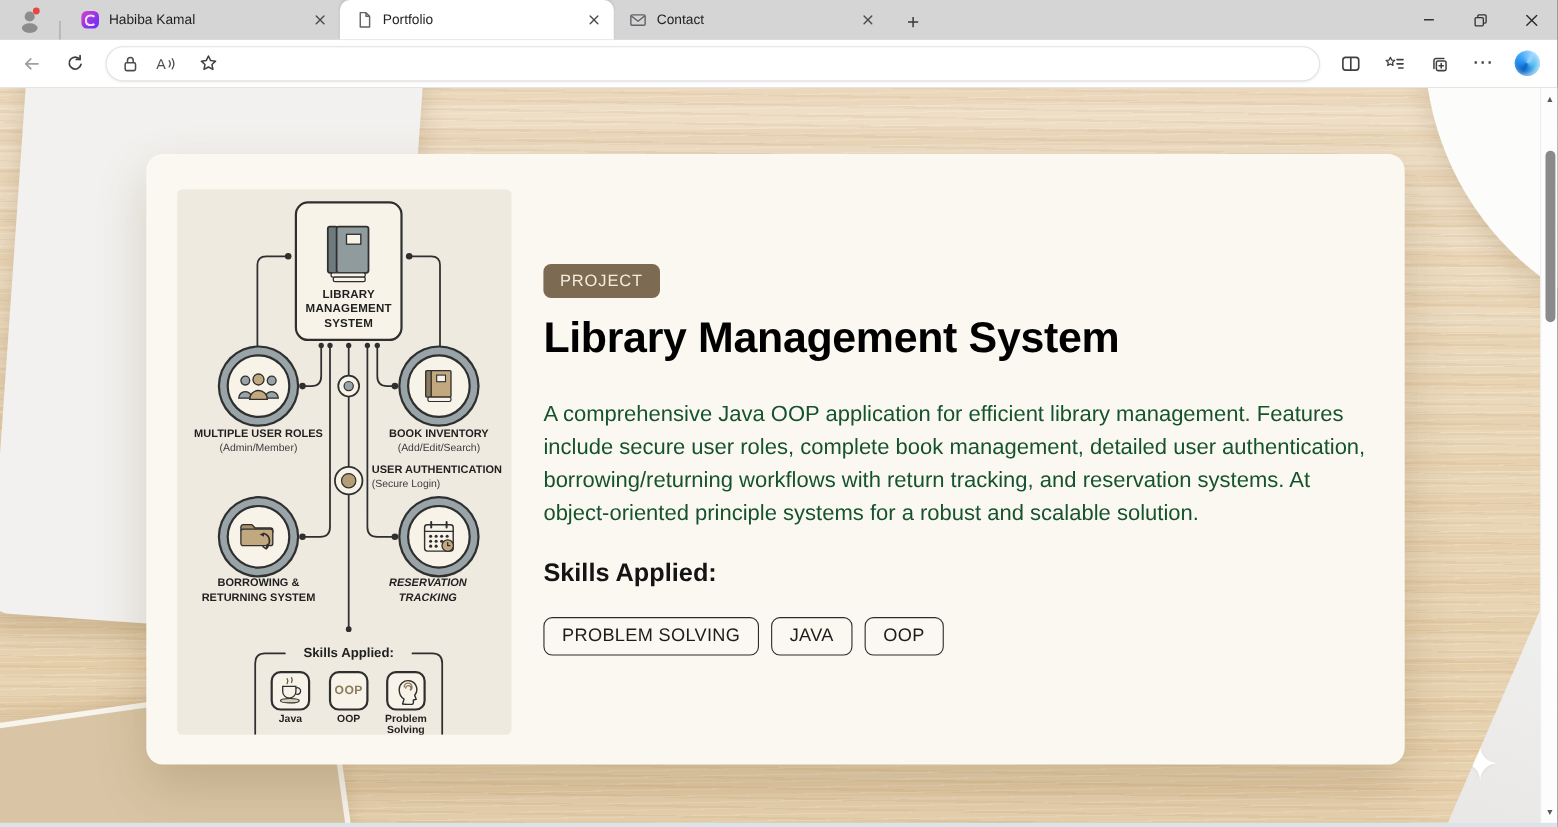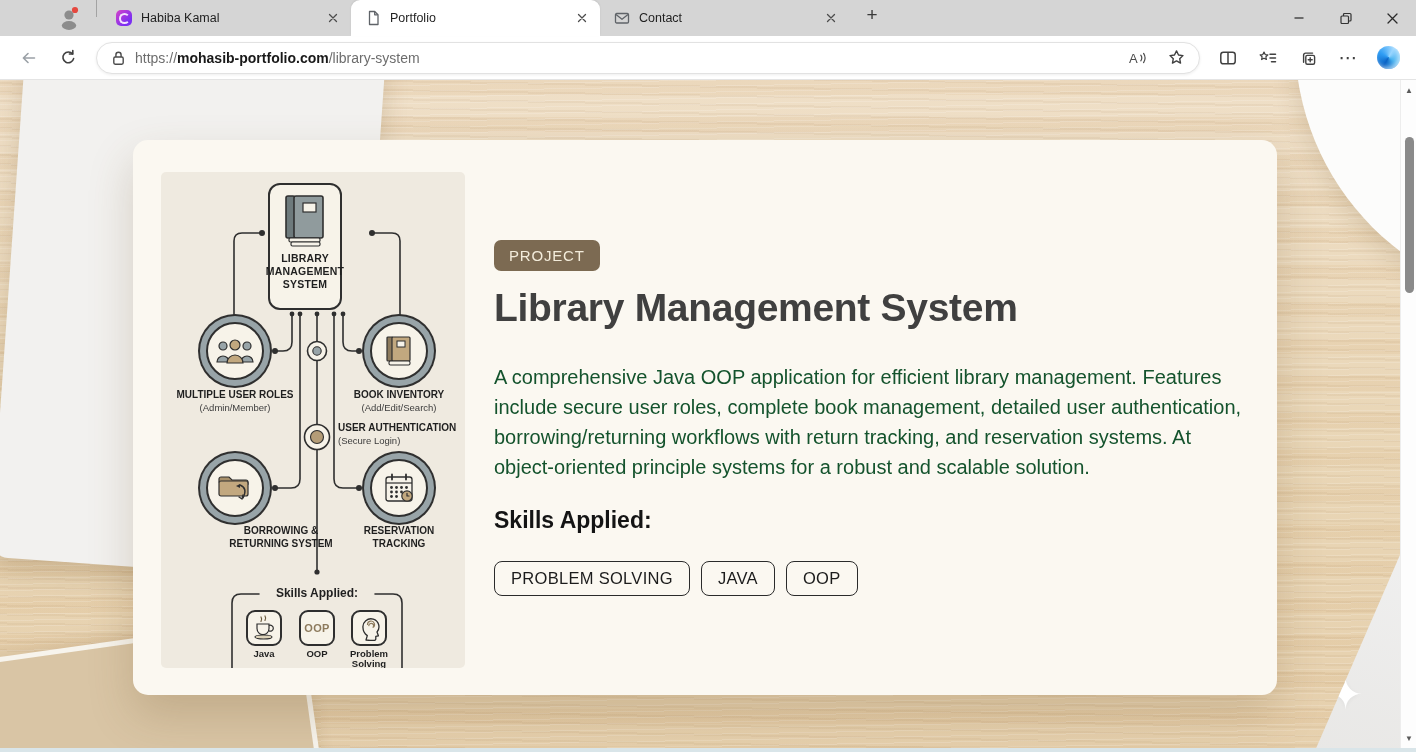--- a/index.html
+++ b/index.html
@@ -1,21 +1,21 @@
 <!DOCTYPE html>
 <html><head>
 <meta charset="utf-8">
 <style>
   * { margin:0; padding:0; box-sizing:border-box; }
   html,body { width:1416px; height:752px; overflow:hidden; }
   body { font-family:"Liberation Sans","DejaVu Sans",sans-serif; background:#000; }
   .window { width:1416px; height:752px; position:relative; overflow:hidden; background:#d5d5d5; }
 
   
-  .tabbar { height:36px; background:#d5d5d5; display:flex; align-items:flex-start; position:relative;margin-left:42px; }
+  .tabbar { height:36px; background:#d5d5d5; display:flex; align-items:flex-end; position:relative; }
   .profile-btn { width:54px; height:36px; display:flex; align-items:center; justify-content:center; position:relative; cursor:pointer; }
   .tab-divider { width:1px; height:17px; background:#a3a3a3; }
   .tab { width:249px; height:36px; display:flex; align-items:center; gap:9px; padding:0 10px 0 14px; font-size:12.5px; color:#1f1f1f; position:relative; cursor:pointer; }
   .tab.active { background:#ffffff; border-radius:9px 9px 0 0; box-shadow:0 -1px 2px rgba(0,0,0,.08); }
   .tab .tab-label { flex:1; white-space:nowrap; overflow:hidden; }
   .tab-close { width:17px; height:17px; border-radius:4px; display:flex; align-items:center; justify-content:center; }
   .favicon { width:16px; height:16px; display:flex; align-items:center; justify-content:center; flex:0 0 auto; }
   .fav-purple { border-radius:5px; background:linear-gradient(135deg,#d643c8,#7b2ff2 75%); position:relative; }
   .fav-purple::after { content:""; width:7px; height:7px; border:2px solid #f3e2ff; border-right-color:transparent; border-radius:50%; }
   .newtab-btn { width:30px; height:30px; margin-left:8px; border-radius:6px; display:flex; align-items:center; justify-content:center; font-size:19px; color:#3a3a3a; cursor:pointer; }
@@ -42,30 +42,30 @@
   .paper-left { position:absolute; left:8px; top:-40px; width:360px; height:530px; background:#f2f1ef; border-radius:18px; transform:rotate(4deg); box-shadow:0 12px 26px rgba(90,60,20,.18); }
   .paper-topright { position:absolute; left:1295px; top:-305px; width:530px; height:530px; background:#fcfcfb; border-radius:50%; box-shadow:0 10px 24px rgba(90,60,20,.15); }
   .card-bottomleft { position:absolute; left:-60px; top:560px; width:380px; height:260px; background:#d9c5a5; border:5px solid #f7f4ed; border-radius:10px; transform:rotate(-8deg); box-shadow:0 -4px 16px rgba(90,60,20,.12); }
   .tri-bottomright { position:absolute; left:1200px; top:400px; width:216px; height:272px; background:linear-gradient(200deg,#f2f2f2,#e7e6e4); clip-path:polygon(100% 14%,100% 100%,53% 100%); }
   .sparkle { position:absolute; left:128px; top:190px; font-size:42px; color:#ffffff; text-shadow:0 1px 4px rgba(0,0,0,.05); }
 
   .main-card { position:absolute; left:133px; top:60px; width:1144px; height:555px; background:#fbf8f1; border-radius:15px; box-shadow:0 20px 45px rgba(110,80,40,.22); z-index:10; }
 
   
   .proj-badge { position:absolute; left:361px; top:100px; background:#7c6a52; color:#f3ecdb; font-size:15px; letter-spacing:.8px; padding:7px 15px; border-radius:7px; }
-  .proj-title { position:absolute; left:361px; top:146px; font-size:39px; font-weight:bold; color:#404040; letter-spacing:-.3px; }
+  .proj-title { position:absolute; left:361px; top:146px; font-size:39px; font-weight:bold; color:#000000; letter-spacing:-.3px; }
   .proj-desc { position:absolute; left:361px; top:222px; width:748px; font-size:20px; line-height:30px; color:#14532d; }
   .skills-heading { position:absolute; left:361px; top:367px; font-size:23px; font-weight:bold; color:#141414; }
   .skill-row { position:absolute; left:361px; top:421px; display:flex; gap:11px; }
   .skill-tag { border:1.6px solid #2b2b2b; border-radius:8px; padding:7px 16px; font-size:16.5px; color:#1c1c1c; letter-spacing:.3px; background:transparent; white-space:nowrap; }
 
   
   .diagram { position:absolute; left:28px; top:32px; width:304px; height:496px; background:#efeae0; border-radius:5px; overflow:hidden; }
   .diagram svg.lines { position:absolute; left:0; top:0; }
-  .center-box { position:absolute; left:107px; top:11px; width:74px; height:127px; background:#f7f3e9; border:2px solid #2f2f2f; border-radius:12px; display:flex; flex-direction:column; align-items:center; padding-top:9px; }
+  .center-box { position:absolute; left:107px; top:11px; width:98px; height:127px; background:#f7f3e9; border:2px solid #2f2f2f; border-radius:12px; display:flex; flex-direction:column; align-items:center; padding-top:19px; }
   .center-box .cb-text { margin-top:4px; font-size:10.5px; font-weight:bold; line-height:13px; color:#1f1f1f; text-align:center; letter-spacing:.2px; }
   .circle-node { position:absolute; width:58px; height:58px; margin:-29px 0 0 -29px; border-radius:50%; background:#f7f3e9; border:2px solid #2f2f2f; box-shadow:0 0 0 6px #98a4a8, 0 0 0 8px #2f2f2f; display:flex; align-items:center; justify-content:center; }
   .d-label { position:absolute; transform:translateX(-50%); text-align:center; color:#1f1f1f; white-space:nowrap; }
   .d-label .t { font-size:10px; font-weight:bold; line-height:13px; }
   .d-label .s { font-size:9.5px; line-height:13px; color:#3c3c3c; }
   .d-label-left { position:absolute; text-align:left; color:#1f1f1f; white-space:nowrap; }
   .d-label-left .t { font-size:10px; font-weight:bold; line-height:13px; }
   .d-label-left .s { font-size:9.5px; line-height:13px; color:#3c3c3c; }
   .skills-lbl { position:absolute; left:156px; top:414px; transform:translateX(-50%); font-size:12px; font-weight:bold; color:#1f1f1f; white-space:nowrap; }
   .skill-sq { position:absolute; top:438px; width:36px; height:36px; margin-left:-18px; background:#f7f3e9; border:2px solid #2f2f2f; border-radius:9px; display:flex; align-items:center; justify-content:center; }
@@ -171,21 +171,20 @@
           <path d="M13.6 9.6A5.4 5.4 0 1 1 12.6 5" fill="none" stroke="#404040" stroke-width="1.6" stroke-linecap="round"></path>
           <path d="M12.8 1.6v3.4h-3.4" fill="none" stroke="#404040" stroke-width="1.6" stroke-linecap="round" stroke-linejoin="round"></path>
         </svg>
     </div>
 
     <div class="url-pill">
       <svg width="15" height="16" viewBox="0 0 15 16">
           <rect x="2.8" y="7" width="9.4" height="7.2" rx="1.4" fill="none" stroke="#4c4c4c" stroke-width="1.4"></rect>
           <path d="M4.9 7V4.9a2.6 2.6 0 0 1 5.2 0V7" fill="none" stroke="#4c4c4c" stroke-width="1.4"></path>
         </svg>
-      <span class="url-text"><span>https://</span><span class="domain">mohasib-portfolio.com</span><span>/library-system</span></span>
       <span class="pill-icon">
         <svg width="20" height="16" viewBox="0 0 20 16">
             <text x="2" y="13" font-size="13" fill="#4c4c4c">A</text>
             <path d="M13.8 5.2q2 2.8 0 5.6 M16.6 3.4q3 4.6 0 9.2" fill="none" stroke="#4c4c4c" stroke-width="1.2" stroke-linecap="round"></path>
           </svg>
       </span>
       <span class="pill-icon">
         <svg width="17" height="17" viewBox="0 0 16 16">
             <path d="M8 1.8l1.9 3.9 4.2.5-3.1 2.9.8 4.2L8 11.2 4.2 13.3l.8-4.2L1.9 6.2l4.2-.5z" fill="none" stroke="#404040" stroke-width="1.3" stroke-linejoin="round"></path>
           </svg>
@@ -333,25 +332,25 @@
           <div class="s">(Admin/Member)</div>
         </div>
         <div class="d-label" style="left:238px; top:216px;">
           <div class="t">BOOK INVENTORY</div>
           <div class="s">(Add/Edit/Search)</div>
         </div>
         <div class="d-label-left" style="left:177px; top:249px;">
           <div class="t">USER AUTHENTICATION</div>
           <div class="s">(Secure Login)</div>
         </div>
-        <div class="d-label" style="left:74px; top:352px;margin-left:46px;">
+        <div class="d-label" style="left:74px; top:352px;">
           <div class="t">BORROWING &amp;</div>
           <div class="t">RETURNING SYSTEM</div>
         </div>
-        <div class="d-label" style="left:238px; top:352px;">
+        <div class="d-label" style="left:228px; top:352px;font-style:italic;">
           <div class="t">RESERVATION</div>
           <div class="t">TRACKING</div>
         </div>
 
         <div class="skills-lbl">Skills Applied:</div>
 
         <div class="skill-sq" style="left:103px;">
           <svg width="26" height="26" viewBox="0 0 26 26">
             <path d="M10 2q1.4 2.2 0 4.4 M14 1q1.4 2.2 0 4.4" fill="none" stroke="#6b5b3e" stroke-width="1.2" stroke-linecap="round"></path>
             <path d="M6 9h12v4.6a6 6 0 0 1-12 0z" fill="#f7f3e9" stroke="#2f2f2f" stroke-width="1.2"></path>

